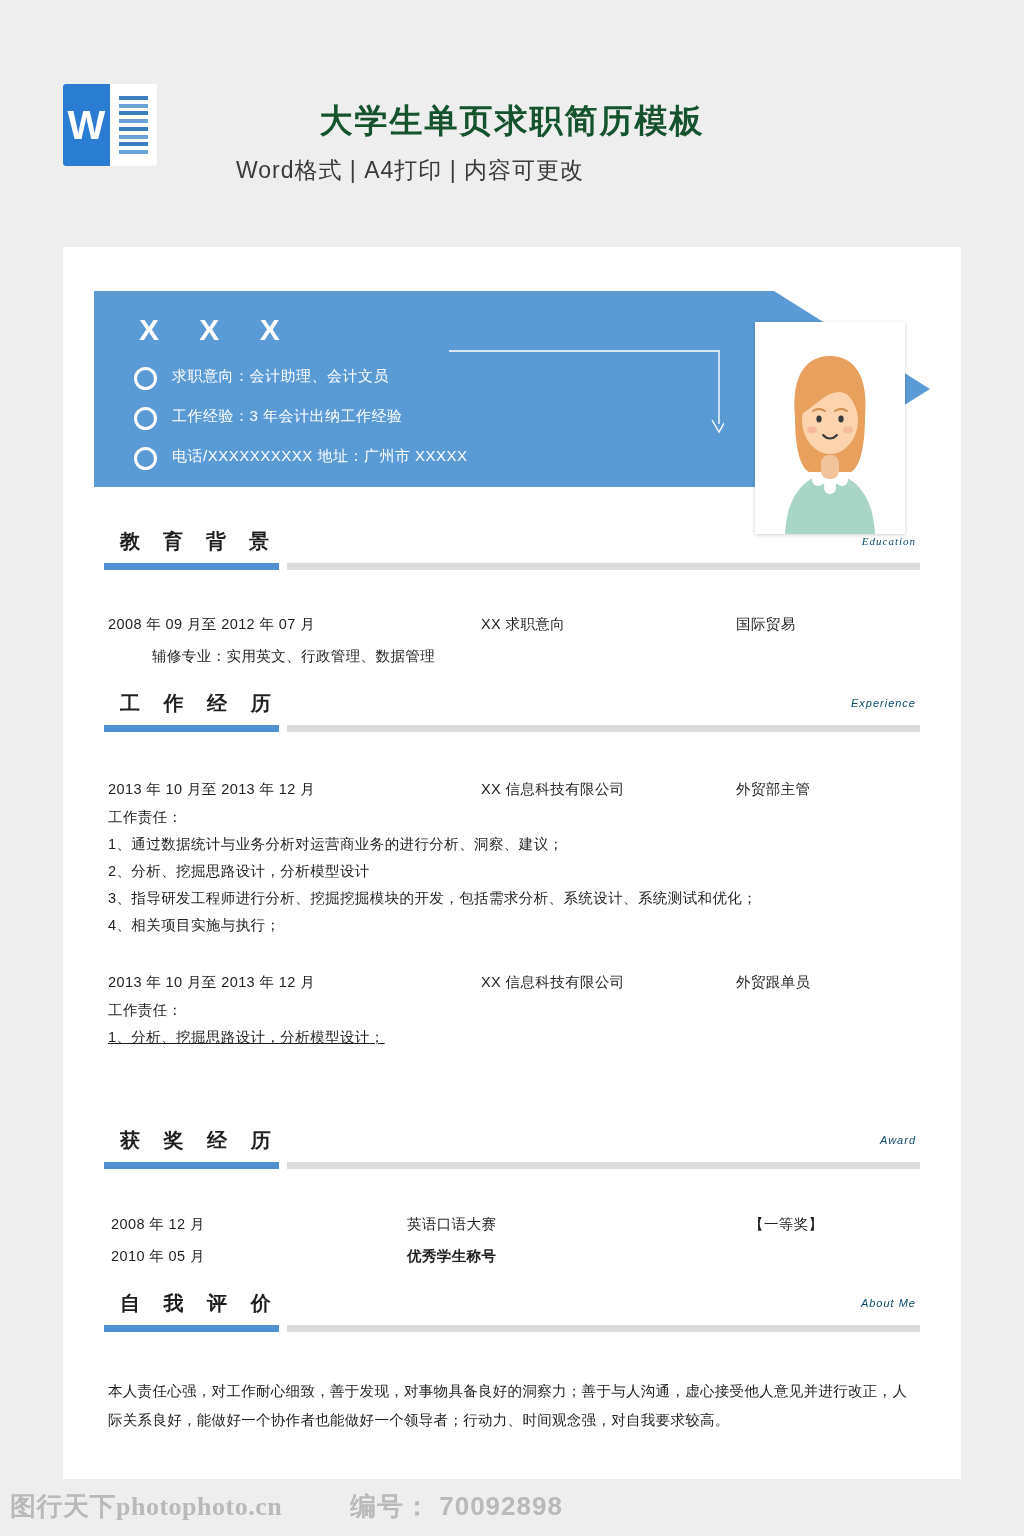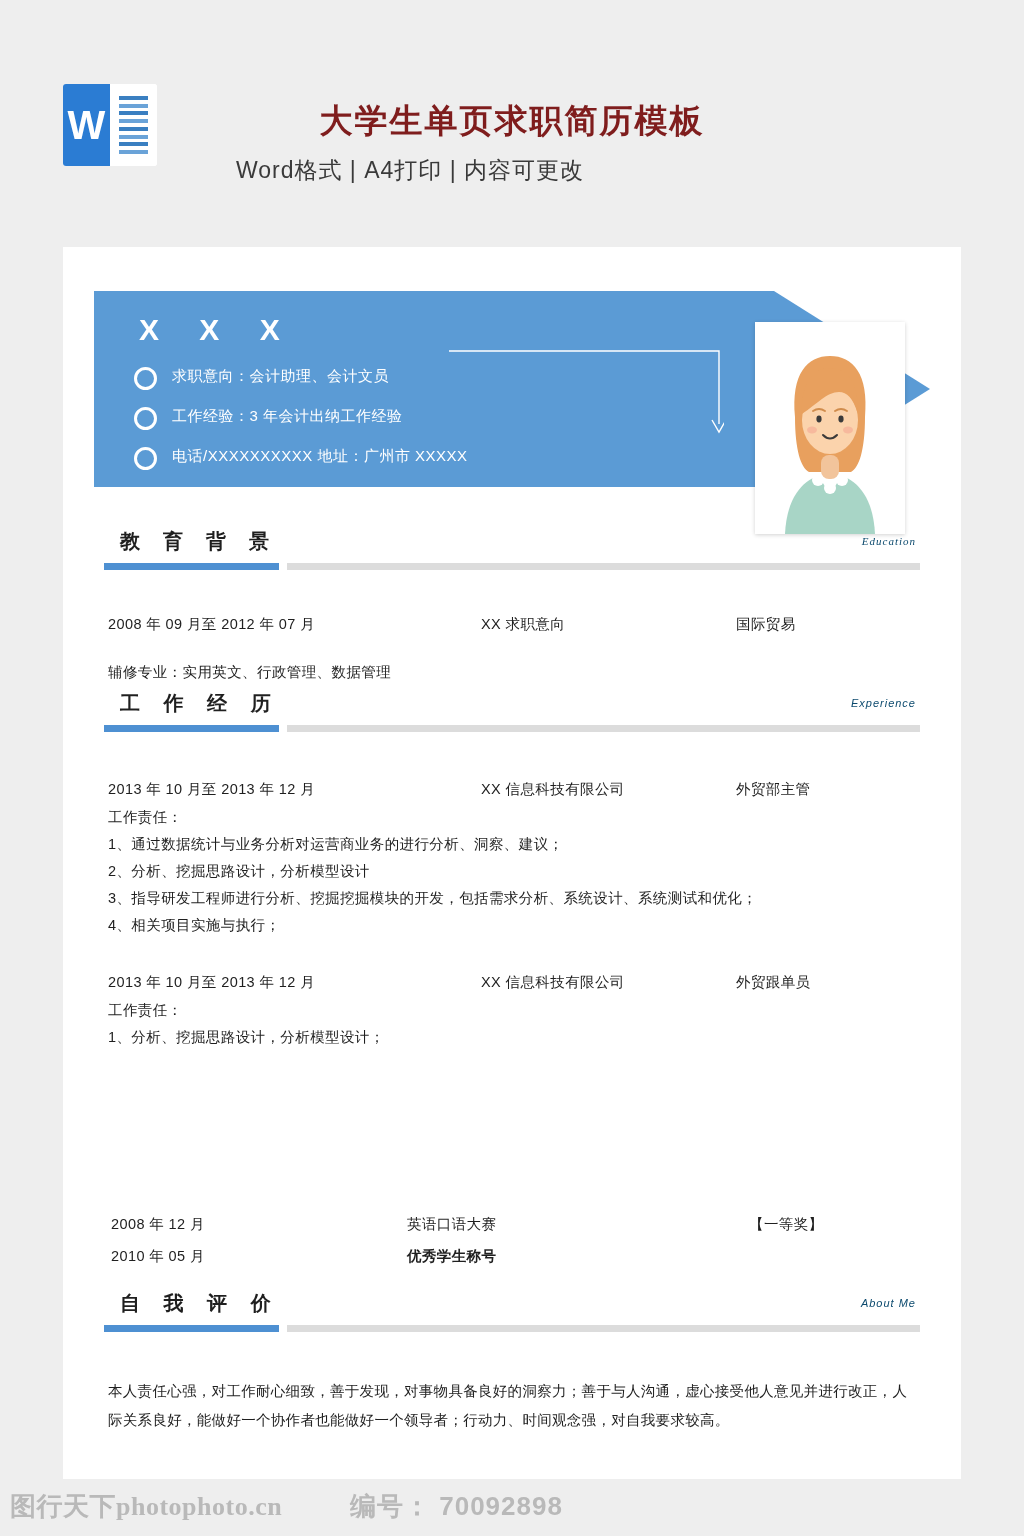--- a/index.html
+++ b/index.html
@@ -30,21 +30,21 @@
   }
   .word-logo .wl-right {
     flex:1; height:100%; background:#ffffff; padding:12px 9px;
     display:flex; flex-direction:column; justify-content:space-between;
   }
   .word-logo .wl-right i { display:block; height:4px; background:#3a7fc1; }
   .word-logo .wl-right i:nth-child(even) { background:#6aa3d8; }
 
   .banner-title {
     position:absolute; left:0; top:99px; width:1024px; text-align:center;
-    color:#7f1d1d; font-size:33px; font-weight:bold; letter-spacing:2px;
+    color:#14532d; font-size:33px; font-weight:bold; letter-spacing:2px;
   }
   .banner-sub {
     position:absolute; left:0; top:155px; width:820px; text-align:center;
     color:#3a3a3a; font-size:23px; letter-spacing:1px;
   }
 
   
   .sheet {
     position:absolute; left:63px; top:247px; width:898px; height:1232px;
     background:#ffffff;
@@ -209,21 +209,21 @@
 
   <div class="sec" style="top:281px;font-family:Liberation Serif, serif;">
     <div class="sec-title">教 育 背 景</div>
     <div class="sec-bar-blue"></div>
     <div class="sec-bar-grey"></div>
     <div class="sec-en">Education</div>
   </div>
   <div class="row col-a" style="top:368px;">2008 年 09 月至 2012 年 07 月</div>
   <div class="row col-b" style="top:368px;">XX 求职意向</div>
   <div class="row col-c" style="top:368px;">国际贸易</div>
-  <div class="row col-a" style="top:416px;">辅修专业：实用英文、行政管理、数据管理</div>
+  <div class="row col-a" style="top:400px;margin-left:44px;">辅修专业：实用英文、行政管理、数据管理</div>
 
   <div class="sec" style="top:443px;">
     <div class="sec-title">工 作 经 历</div>
     <div class="sec-bar-blue"></div>
     <div class="sec-bar-grey"></div>
     <div class="sec-en">Experience</div>
   </div>
 
   <div class="row col-a" style="top:533px;">2013 年 10 月至 2013 年 12 月</div>
   <div class="row col-b" style="top:533px;">XX 信息科技有限公司</div>
@@ -231,22 +231,28 @@
   <div class="row col-a" style="top:561px;">工作责任：</div>
   <div class="row col-a" style="top:588px;">1、通过数据统计与业务分析对运营商业务的进行分析、洞察、建议；</div>
   <div class="row col-a" style="top:615px;">2、分析、挖掘思路设计，分析模型设计</div>
   <div class="row col-a" style="top:642px;">3、指导研发工程师进行分析、挖掘挖掘模块的开发，包括需求分析、系统设计、系统测试和优化；</div>
   <div class="row col-a" style="top:669px;">4、相关项目实施与执行；</div>
 
   <div class="row col-a" style="top:726px;">2013 年 10 月至 2013 年 12 月</div>
   <div class="row col-b" style="top:726px;">XX 信息科技有限公司</div>
   <div class="row col-c" style="top:726px;">外贸跟单员</div>
   <div class="row col-a" style="top:754px;">工作责任：</div>
-  <div class="row col-a" style="top:781px;">1、分析、挖掘思路设计，分析模型设计；</div>
-
+  <div class="row col-a" style="top:781px;text-decoration:underline;">1、分析、挖掘思路设计，分析模型设计；</div>
+
+  <div class="sec" style="top:880px;">
+    <div class="sec-title">获 奖 经 历</div>
+    <div class="sec-bar-blue"></div>
+    <div class="sec-bar-grey"></div>
+    <div class="sec-en">Award</div>
+  </div>
   <div class="row aw-a" style="top:968px;">2008 年 12 月</div>
   <div class="row aw-b" style="top:968px;">英语口语大赛</div>
   <div class="row aw-c" style="top:968px;">【一等奖】</div>
   <div class="row aw-a" style="top:1000px;">2010 年 05 月</div>
   <div class="row aw-b" style="top:1000px;font-weight:bold;">优秀学生称号</div>
 
   <div class="sec" style="top:1043px;">
     <div class="sec-title">自 我 评 价</div>
     <div class="sec-bar-blue"></div>
     <div class="sec-bar-grey"></div>

